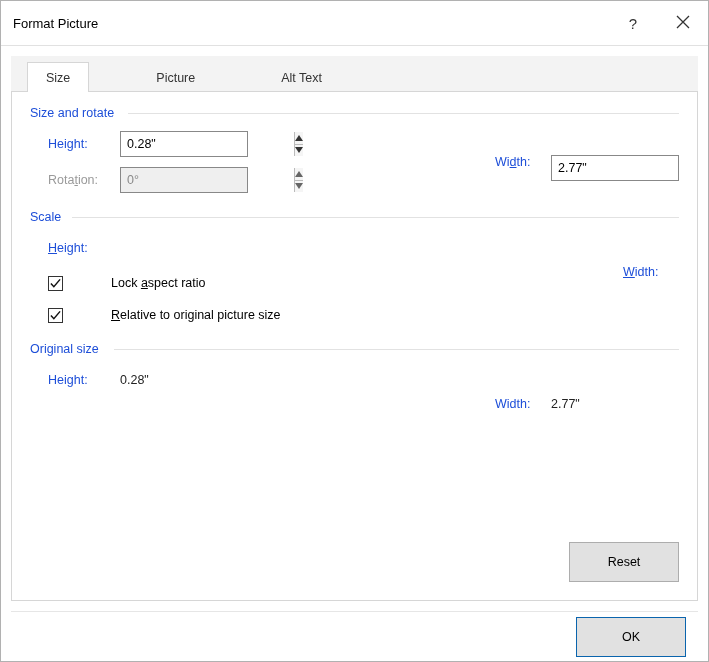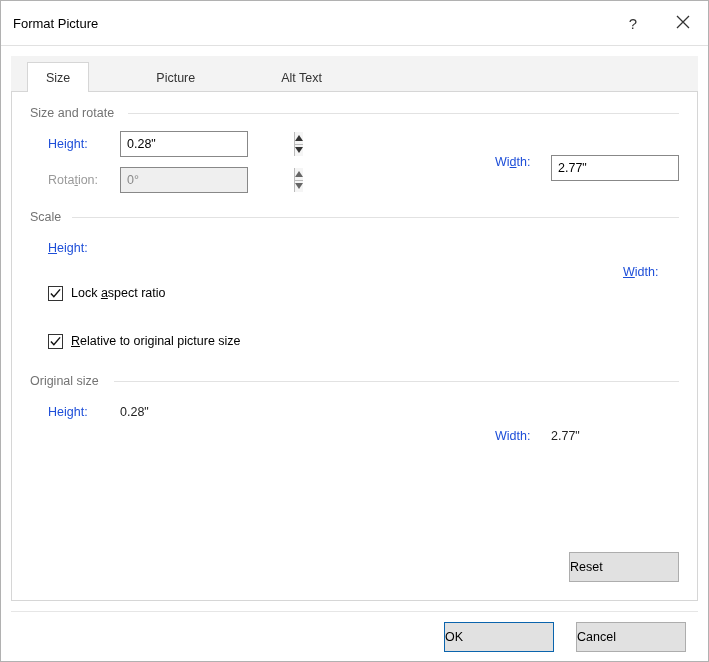--- a/index.html
+++ b/index.html
@@ -50,21 +50,21 @@
     content:""; position:absolute; left:0; right:0; bottom:-1px; height:2px; background:#fff;
   }
   .pane {
     flex: 1; margin: 0 10px 10px 10px;
     border: 1px solid #d6d6d6; border-top: none;
     padding: 14px 18px 12px 18px;
     background: #fff;
     display: flex; flex-direction: column;
     position: relative;
   }
-  .section-title { color: #737373; margin-bottom: 4px; position:relative; }
+  .section-title { color: #1d4ed8; margin-bottom: 4px; position:relative; }
   .section-title .rule {
     position: absolute; top: 50%; height: 1px;
     background: #e2e2e2; right: 0;
   }
   .row { display: flex; align-items: center; height: 32px; margin-top: 4px; }
   .lbl { width: 72px; color: #1d4ed8; }
   .lbl.disabled { color: #9a9a9a; }
   .lbl.indent { margin-left: 18px; }
   .underline-first { text-decoration: underline; text-decoration-thickness:1px; text-underline-offset:1px;}
   .spinbox {
@@ -82,32 +82,32 @@
     display: flex; flex-direction: column;
   }
   .spin {
     flex: 1; display: flex; align-items: center; justify-content: center;
     background: #f5f5f5; cursor: default;
   }
   .spin + .spin { border-top: 1px solid #bbb; }
   .spin svg { width: 8px; height: 6px; display:block; }
   .rightcol { margin-left: auto; display:flex; align-items:flex-start;margin-top:47px; }
   .rightcol .lbl { width: 56px; }
-  .cb-row { display: flex; height: 26px; margin-top: 22px; margin-left:18px;}
+  .cb-row { display: flex; align-items: center; height: 26px; margin-top: 6px; margin-left:18px;gap:40px;}
   .cb {
     width: 15px; height: 15px; border: 1px solid #333; margin-right: 8px;
     display: flex; align-items: center; justify-content: center;
     background: #fff;
   }
   .cb svg { width: 11px; height: 11px; }
   .static-val { color:#222; }
   .reset-wrap { margin-top:auto; display:flex; justify-content:flex-end; padding-bottom:6px;}
   .btn {
-    height: 30px; width: 110px; border: 1px solid #adadad;
-    background: #e1e1e1; display:flex; align-items:center; justify-content:flex-start;
+    height: 40px; width: 110px; border: 1px solid #adadad;
+    background: #e1e1e1; display:flex; align-items:center; justify-content:center;
     cursor: default;
   }
   .btnbar {
     height: 50px; display:flex; align-items:center; justify-content:flex-end;
     gap: 22px; padding-right: 12px;
     border-top: 1px solid #e6e6e6;
     margin: 0 10px 0 10px;
   }
   .btn.ok { border: 1px solid #0a64ad; background:#e1e1e1; }
 </style>
@@ -258,18 +258,15 @@
       <div class="btn">
         <span>Reset</span>
       </div>
     </div>
   </div>
 
   <div class="btnbar">
     <div class="btn ok">
       <span>OK</span>
     </div>
-    <div class="btn">
-      <span>Cancel</span>
-    </div>
   </div>
 
 </div>
 
 </body></html>

